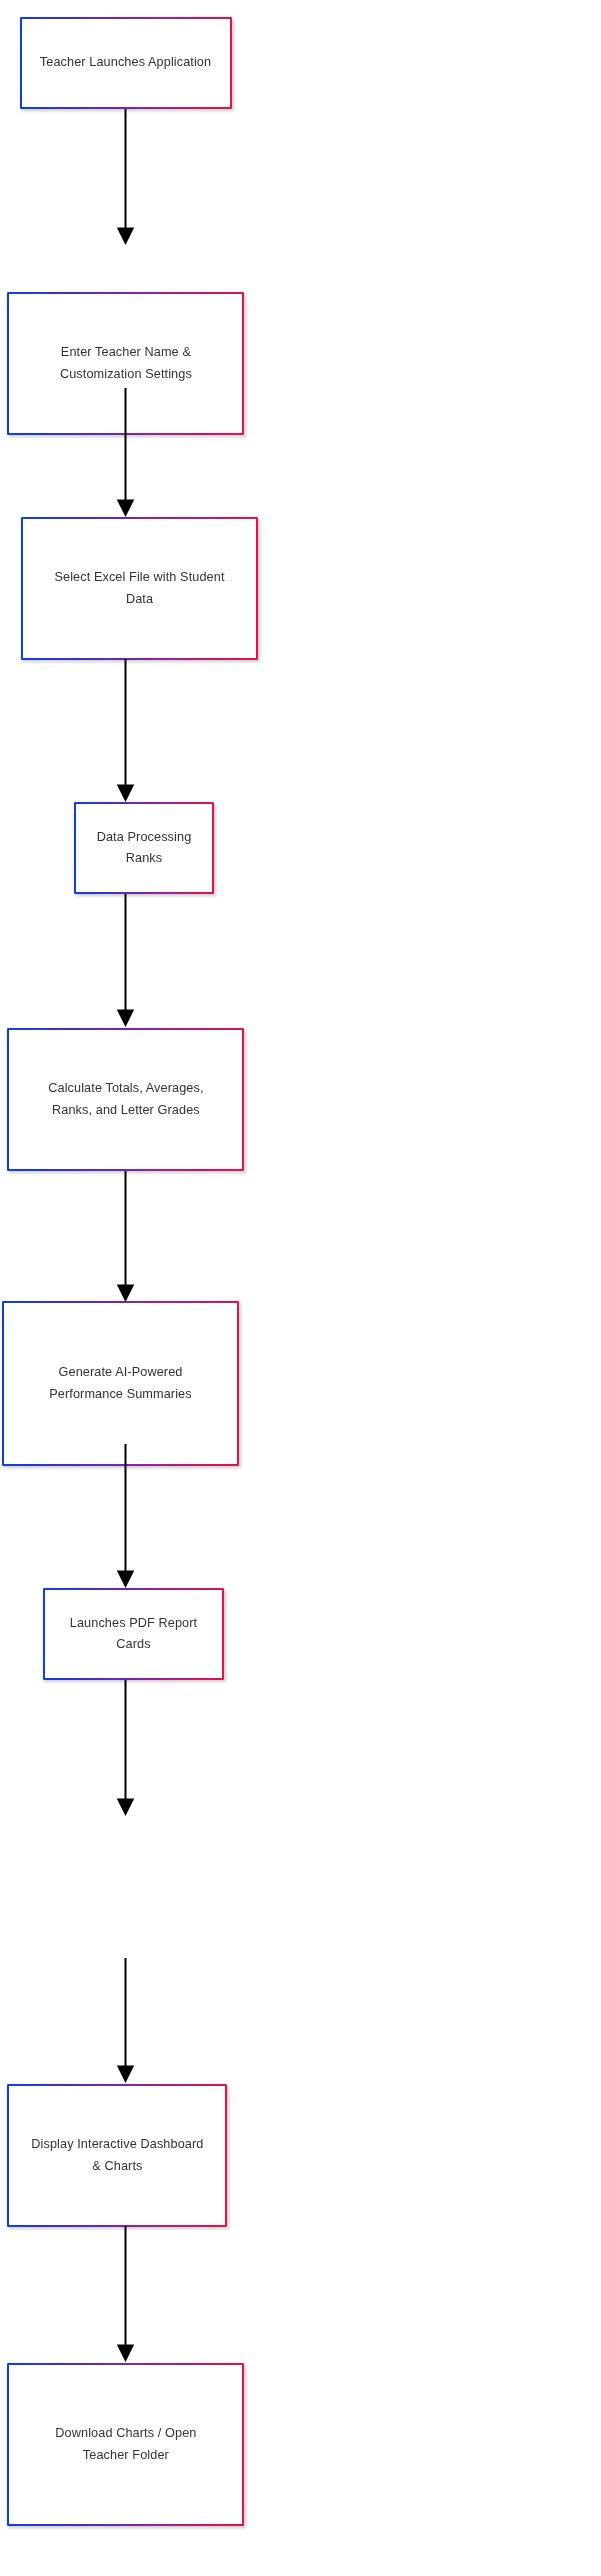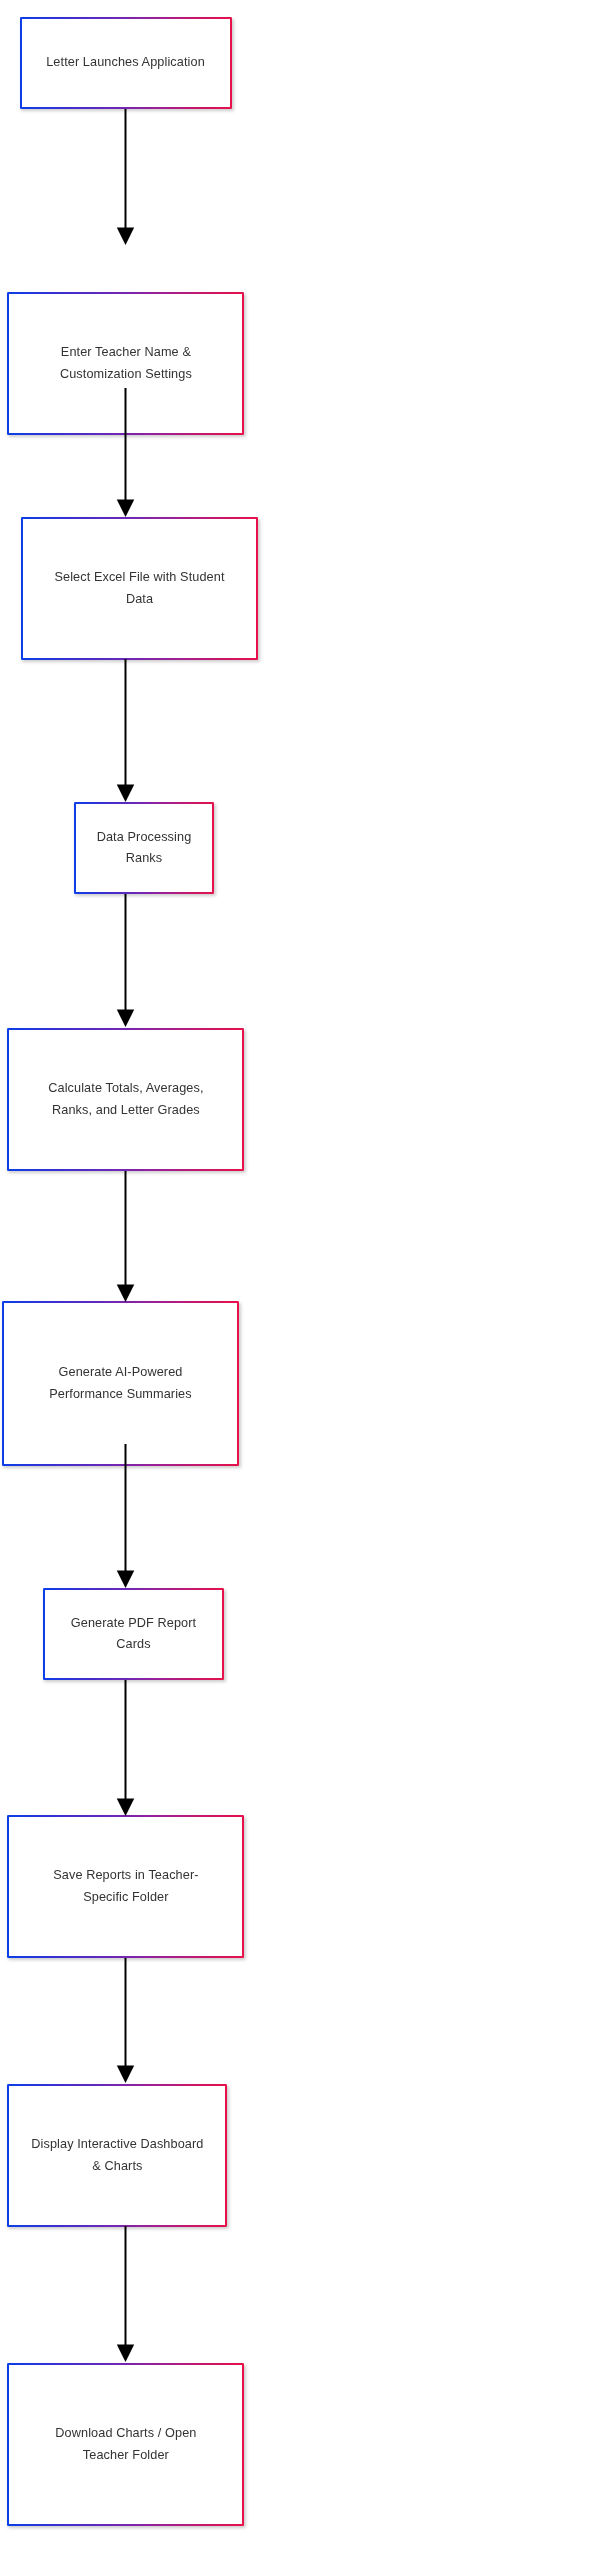--- a/index.html
+++ b/index.html
@@ -61,21 +61,21 @@
   }
   .arrow svg { display: block; overflow: visible; }
 
   
 </style>
 </head>
 <body>
 
 <div id="flow-canvas">
     <div class="node" style="left: 19.5px; top: 17px; width: 212px; height: 92px;">
-      <div class="node-label">Letter Launches Application</div>
+      <div class="node-label">Teacher Launches Application</div>
     </div>
     <div class="node" style="left: 7.4px; top: 245px; width: 237px; height: 143px; margin-top: 47px;">
       <div class="node-label">Enter Teacher Name &amp;
 Customization Settings</div>
     </div>
     <div class="node" style="left: 21px; top: 517px; width: 237px; height: 143px;">
       <div class="node-label">Select Excel File with Student
 Data</div>
     </div>
     <div class="node" style="left: 74px; top: 802px; width: 140px; height: 92px;">
@@ -83,25 +83,21 @@
     </div>
     <div class="node" style="left: 7.4px; top: 1028px; width: 237px; height: 143px;">
       <div class="node-label">Calculate Totals, Averages,
 Ranks, and Letter Grades</div>
     </div>
     <div class="node" style="left: 2px; top: 1301px; width: 237px; height: 165px;">
       <div class="node-label">Generate AI-Powered
 Performance Summaries</div>
     </div>
     <div class="node" style="left: 43px; top: 1588px; width: 181px; height: 92px;">
-      <div class="node-label">Generate PDF Report Cards</div>
-    </div>
-    <div class="node" style="left: 7.4px; top: 1815px; width: 237px; height: 143px;">
-      <div class="node-label">Save Reports in Teacher-
-Specific Folder</div>
+      <div class="node-label">Launches PDF Report Cards</div>
     </div>
     <div class="node" style="left: 7.4px; top: 2084px; width: 220px; height: 143px;">
       <div class="node-label">Display Interactive Dashboard
 &amp; Charts</div>
     </div>
     <div class="node" style="left: 7.4px; top: 2363px; width: 237px; height: 163px;">
       <div class="node-label">Download Charts / Open
 Teacher Folder</div>
     </div>
     <div class="arrow" style="left: 112px; top: 109px; height: 136px;">

